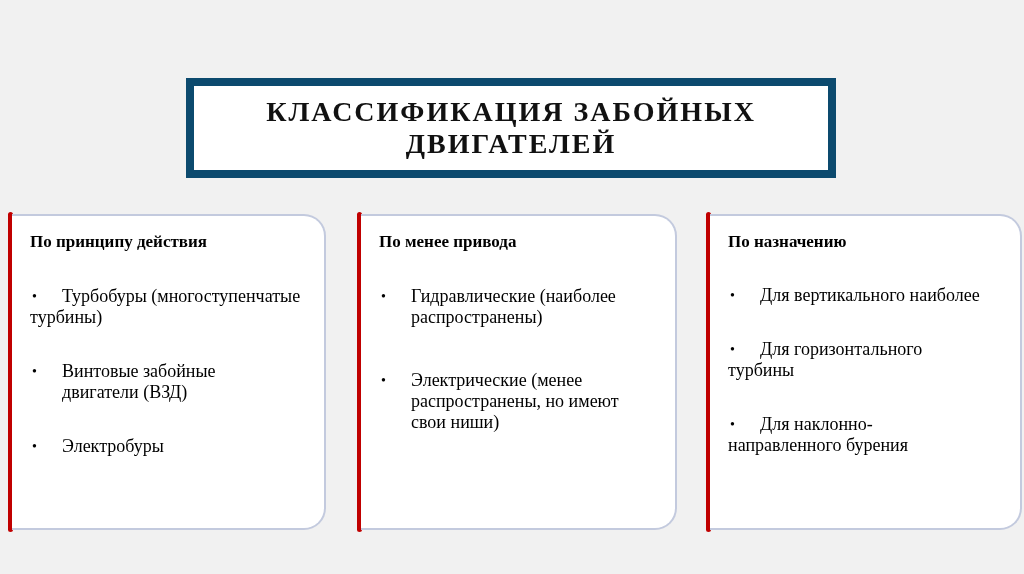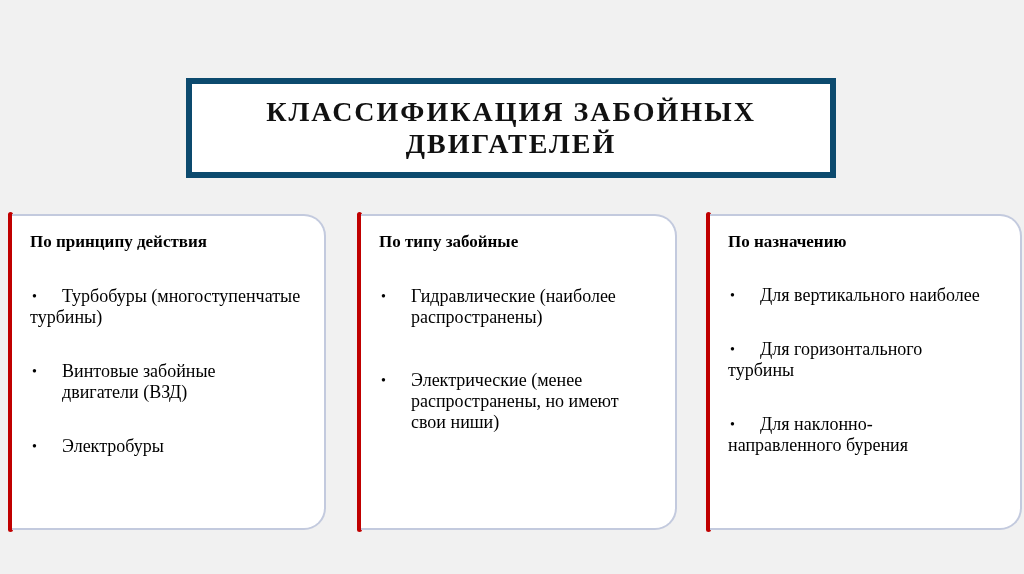--- a/index.html
+++ b/index.html
@@ -15,21 +15,21 @@
       font-family: "Liberation Serif", "DejaVu Serif", serif;
       color: #000;
     }
     .title-box {
       position: absolute;
       left: 186px;
       top: 78px;
       width: 650px;
       height: 100px;
       box-sizing: border-box;
-      border: 6px solid #0c4a6e;
+      border: 8px solid #0c4a6e;
       background: #fff;
       display: flex;
       align-items: center;
       justify-content: center;
       text-align: center;
     }
     .title-text {
       font-family: "Liberation Serif", "DejaVu Serif", serif;
       font-weight: bold;
       font-size: 28px;
@@ -131,21 +131,21 @@
       <li style="padding-left:32px;">
         <span class="bullet" style="position:absolute; left:2px; width:auto;">•</span><span>Электробуры</span>
       </li>
     </ul>
   </div>
 </div>
 
 <div class="red-bar" style="left:357px;"></div>
 <div class="card" style="left:361px; width:316px;">
   <div class="card-inner">
-    <div class="card-heading">По типу забойные</div>
+    <div class="card-heading">По менее привода</div>
     <ul class="card-list hang">
       <li style="margin-bottom:42px; width:260px;">
         <span class="bullet">•</span><span>Гидравлические (наиболее распространены)</span>
       </li>
       <li style="width:240px;">
         <span class="bullet">•</span><span>Электрические (менее распространены, но имеют свои ниши)</span>
       </li>
     </ul>
   </div>
 </div>

